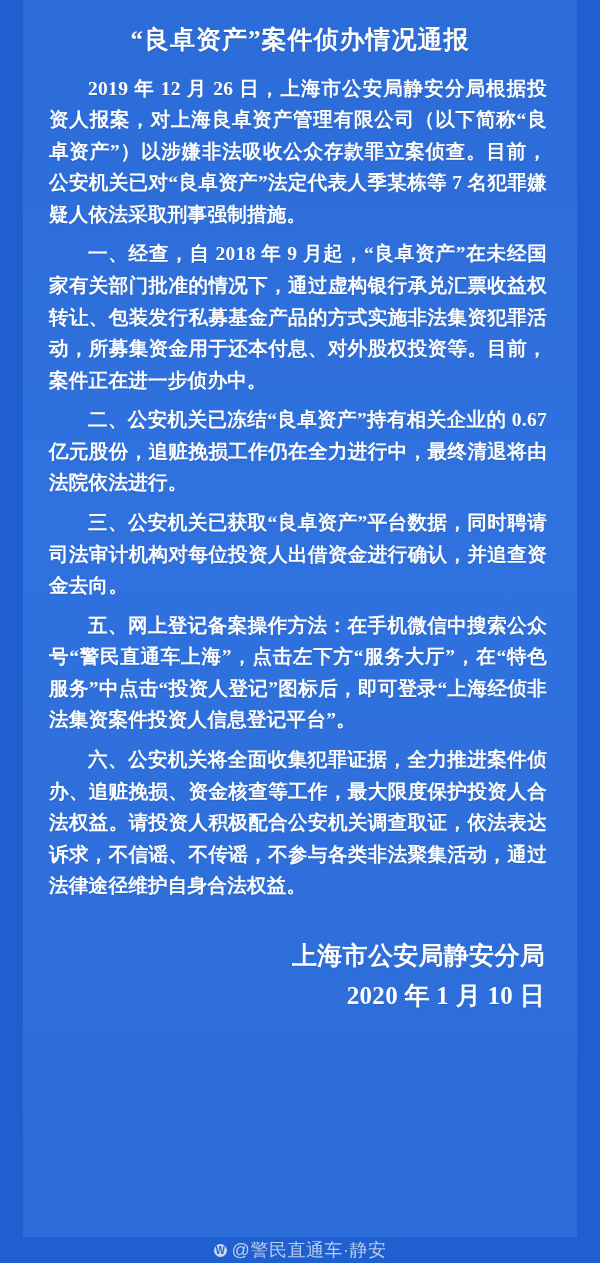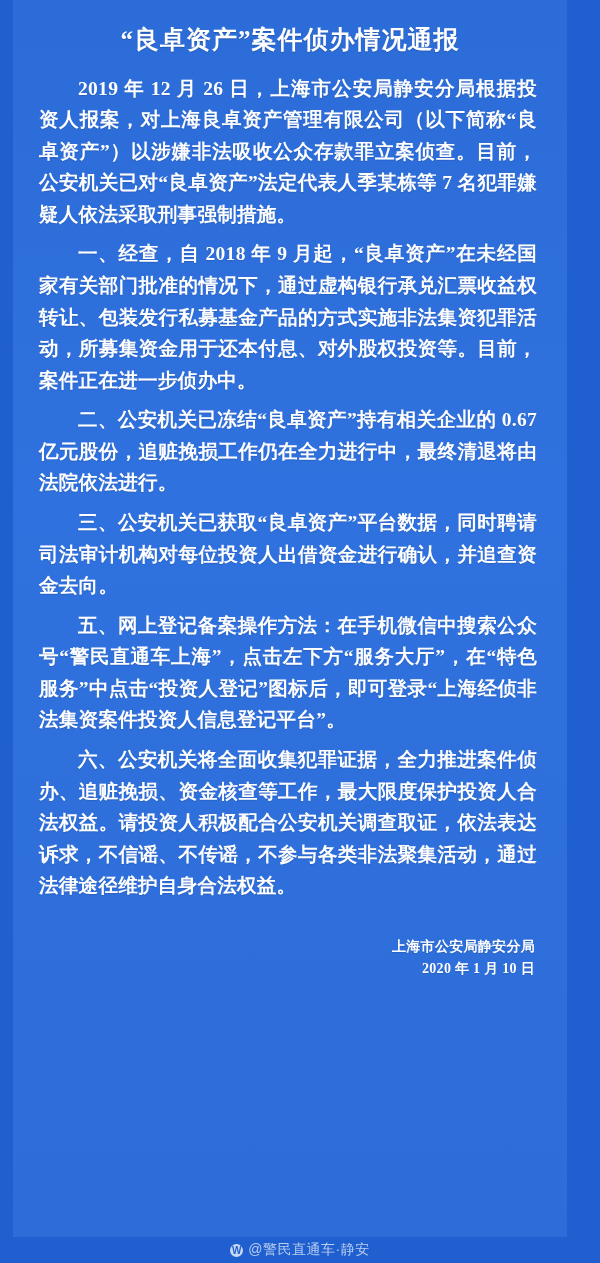--- a/index.html
+++ b/index.html
@@ -16,21 +16,21 @@
   .page {
     position: relative;
     width: 600px;
     height: 1263px;
     background: #1f5fd0;
     box-sizing: border-box;
     padding: 0;
   }
   .sheet {
     position: absolute;
-    left: 12px;
+    left: 22px;
     top: 0px;
     width: 556px;
     height: 1240px;
     background: #2f6fdc;
     background: linear-gradient(180deg, #2c6cd8 0%, #2f71de 40%, #2d6dd9 100%);
     box-sizing: border-box;
     padding: 14px 26px 0 26px;
     border-left: 1px solid #2a66cf;
     border-right: 1px solid #2a66cf;
   }
@@ -74,21 +74,21 @@
     font-weight: bold;
     text-shadow: 0 1px 1px rgba(0,0,0,0.12);
   }
   .sign {
     margin-top: 34px;
     text-align: right;
     padding-right: 6px;
   }
   .sign div {
     color: #ffffff;
-    font-size: 14px;
+    font-size: 25px;
     font-weight: bold;
     line-height: 1.6;
     letter-spacing: 0.3px;
     text-shadow: 0 1px 1px rgba(0,0,0,0.12);
   }
   .footer {
     position: absolute;
     left: 0;
     bottom: 0;
     width: 600px;
@@ -107,21 +107,21 @@
     background: #c9d9f3;
     color: #1f5fd0;
     font-size: 10px;
     line-height: 13px;
     text-align: center;
     font-family: "Liberation Sans", sans-serif;
     font-weight: bold;
   }
   .footer-text {
     color: #b9cdee;
-    font-size: 14px;
+    font-size: 18px;
     font-family: "Liberation Sans", sans-serif;
     letter-spacing: 0.5px;
   }
 </style>
 </head>
 <body>
 
 <div class="page">
   <div class="sheet">
 

